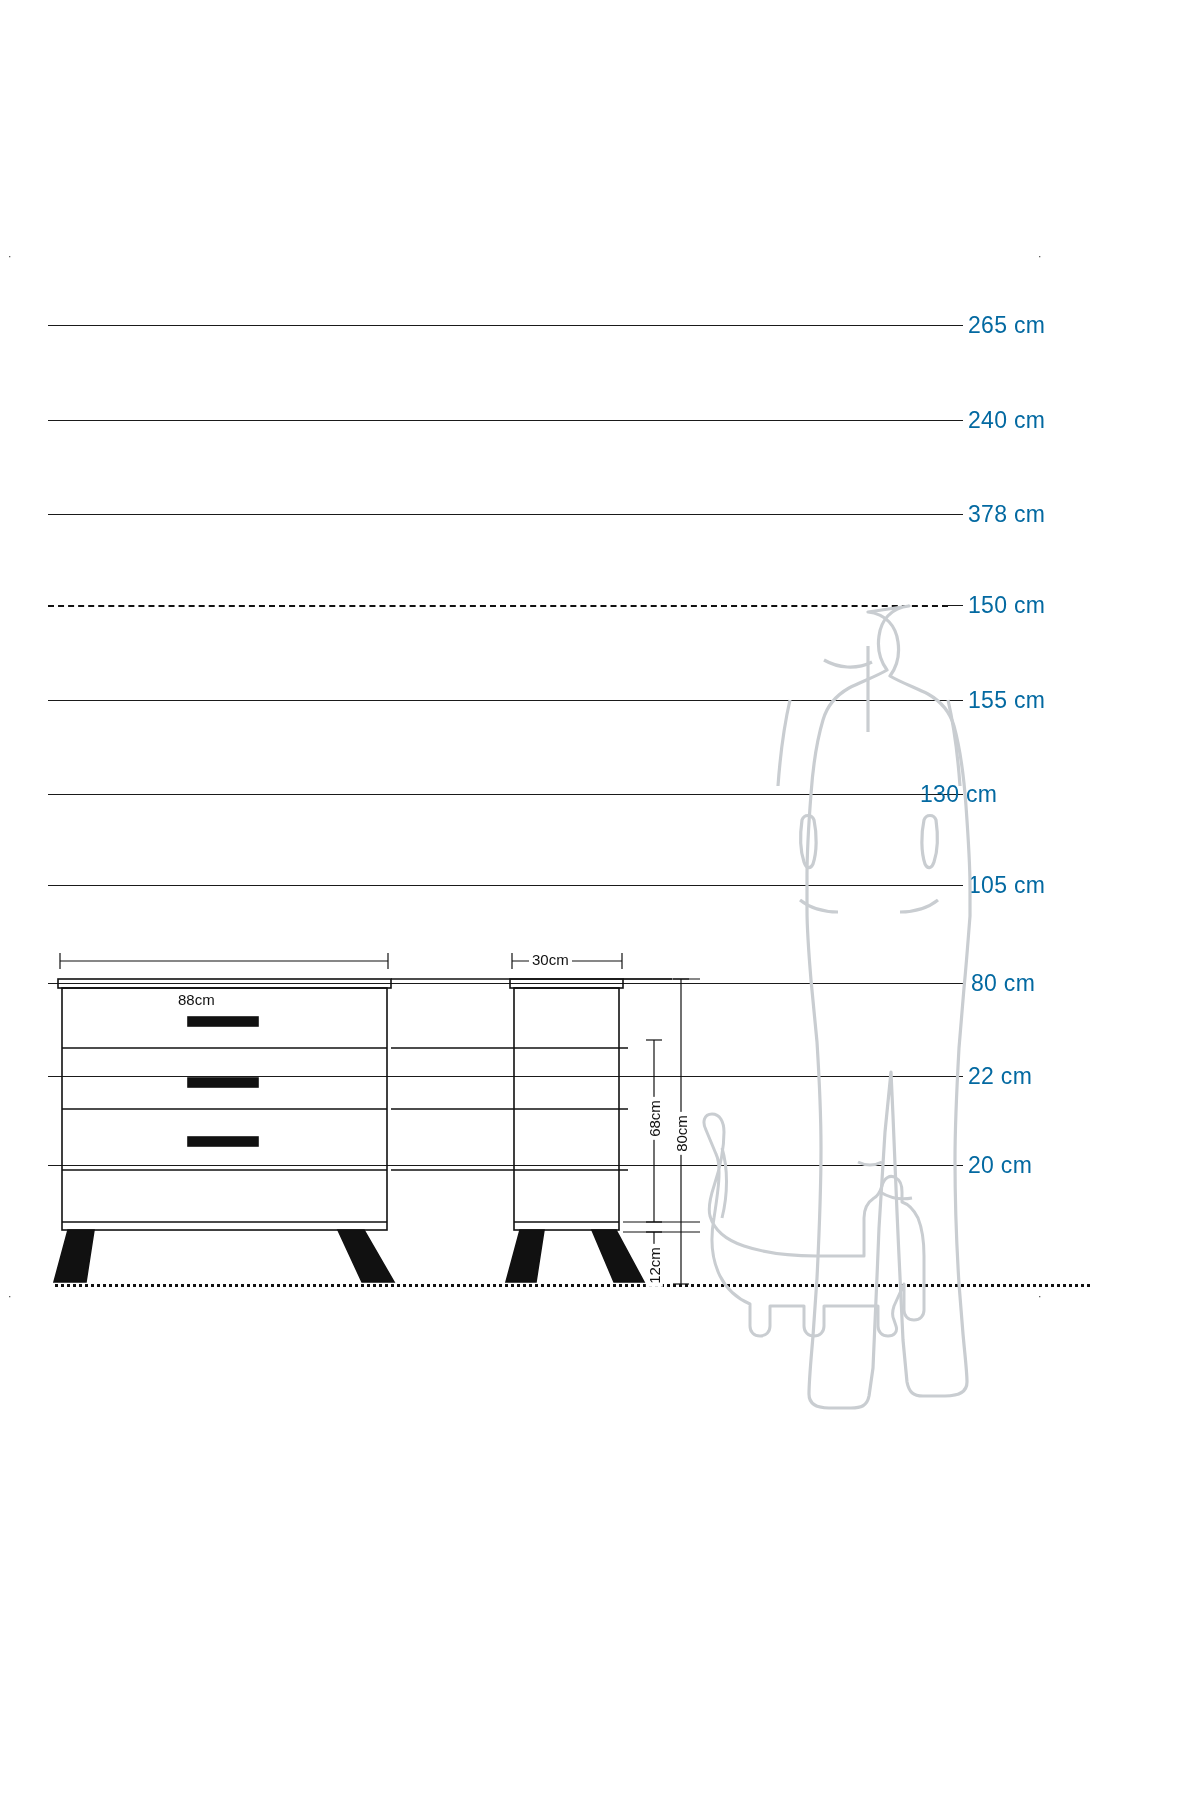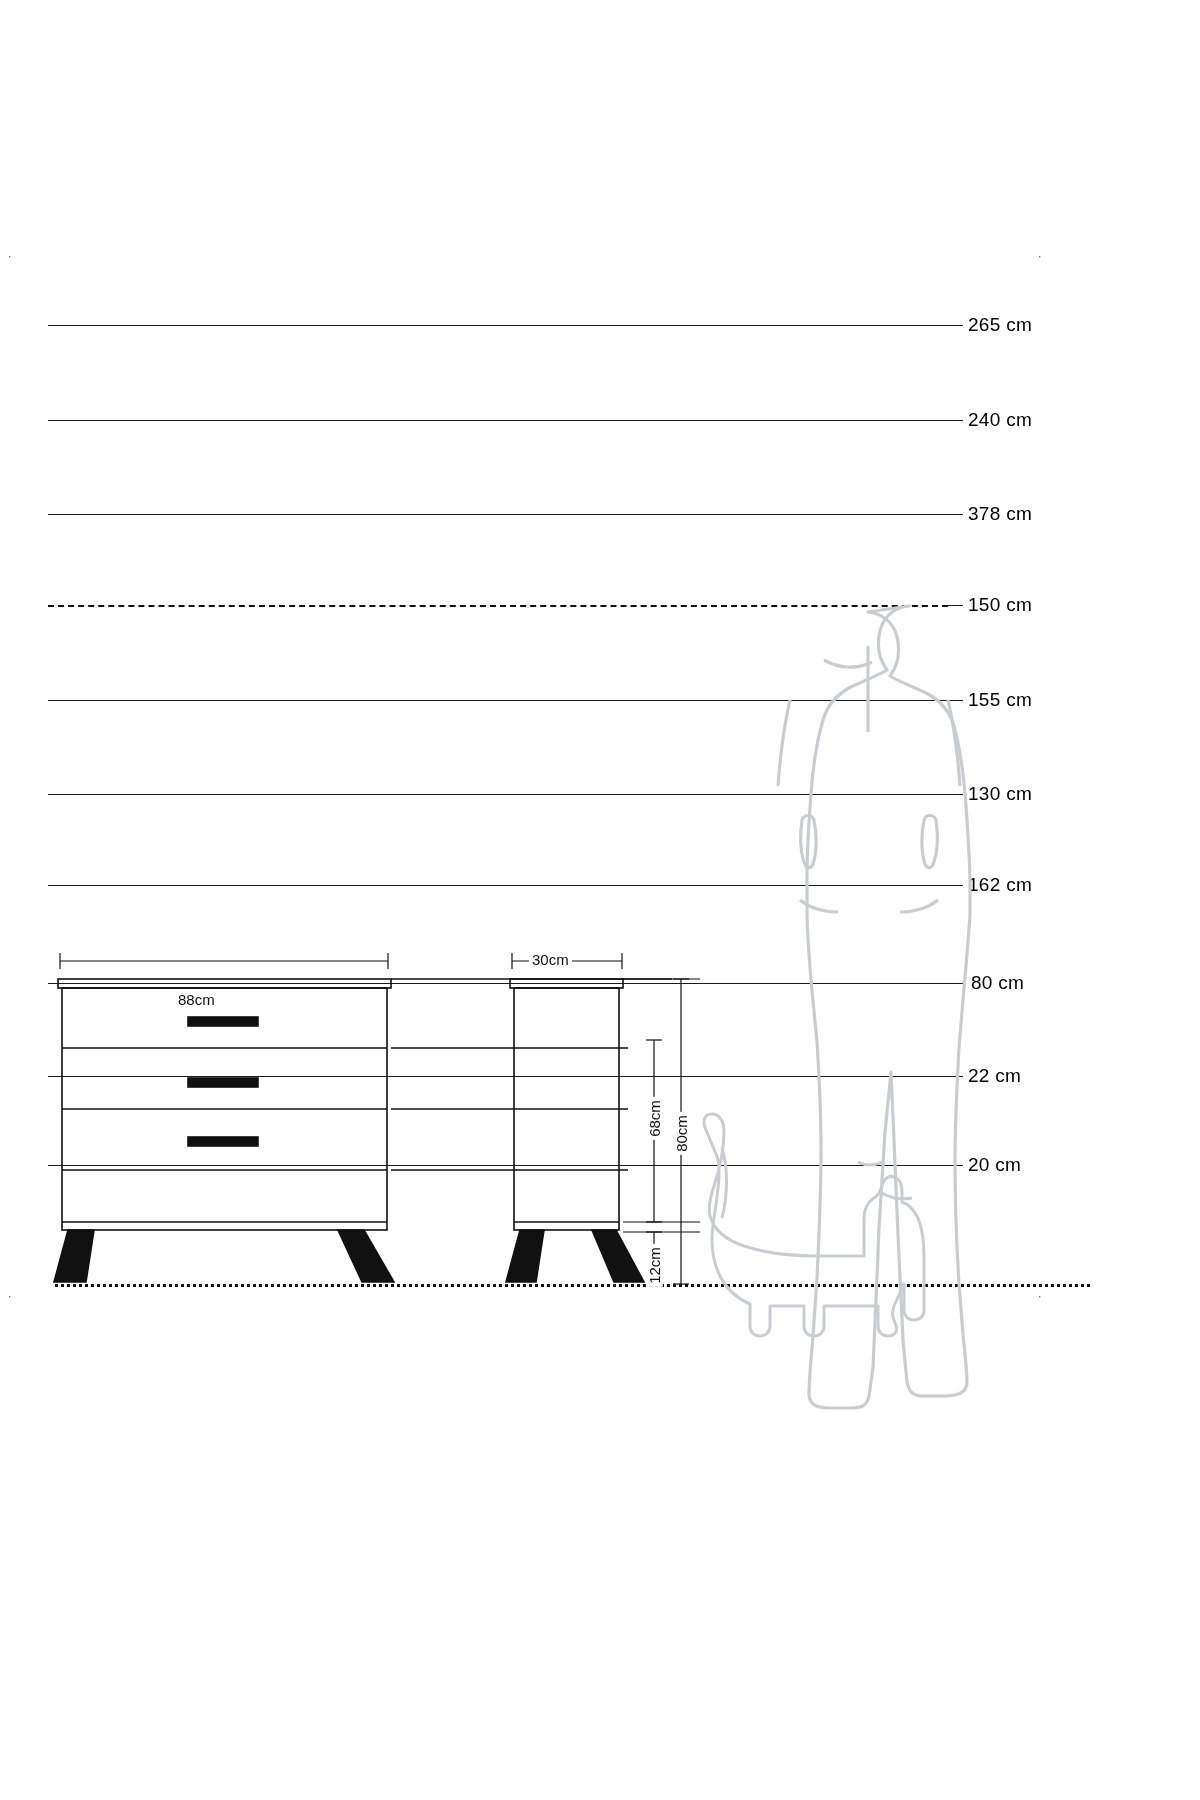--- a/index.html
+++ b/index.html
@@ -37,22 +37,22 @@
     border-top: 2px dashed #111;
   }
   .scale-tick {
     position: absolute;
     height: 0;
     border-top: 1px solid #1a1a1a;
     top: 0;
   }
   .scale-label {
     position: absolute;
-    font-size: 19px;
-    color: #000000;
+    font-size: 23px;
+    color: #0369a1;
     letter-spacing: 0.3px;
     white-space: nowrap;
     transform: translateY(-50%);
     top: 0;
   }
   
   #ground {
     position: absolute;
     left: 55px;
     width: 1035px;
@@ -115,26 +115,26 @@
         <div class="scale-label" style="left: 968px;">150 cm</div>
       </div>
       <div class="scale-row" style="top: 700px; text-align: center;">
         <div class="scale-line" style="left: 48px; width: 900px;"></div>
         <div class="scale-tick" style="left: 945px; width: 18px;"></div>
         <div class="scale-label" style="left: 968px;">155 cm</div>
       </div>
       <div class="scale-row" style="top: 794px;">
         <div class="scale-line" style="left: 48px; width: 900px;"></div>
         <div class="scale-tick" style="left: 945px; width: 18px;"></div>
-        <div class="scale-label" style="left: 968px; text-align: right;">130 cm</div>
+        <div class="scale-label" style="left: 920px; text-align: right;">130 cm</div>
       </div>
       <div class="scale-row" style="top: 885px;">
         <div class="scale-line" style="left: 48px; width: 900px;"></div>
         <div class="scale-tick" style="left: 945px; width: 18px;"></div>
-        <div class="scale-label" style="left: 968px;">162 cm</div>
+        <div class="scale-label" style="left: 968px;">105 cm</div>
       </div>
       <div class="scale-row" style="top: 983px;">
         <div class="scale-line" style="left: 48px; width: 900px;"></div>
         <div class="scale-tick" style="left: 945px; width: 18px;"></div>
         <div class="scale-label" style="left: 971px;">80 cm</div>
       </div>
       <div class="scale-row" style="top: 1076px;">
         <div class="scale-line" style="left: 48px; width: 900px;"></div>
         <div class="scale-tick" style="left: 945px; width: 18px;"></div>
         <div class="scale-label" style="left: 968px;">22 cm</div>

